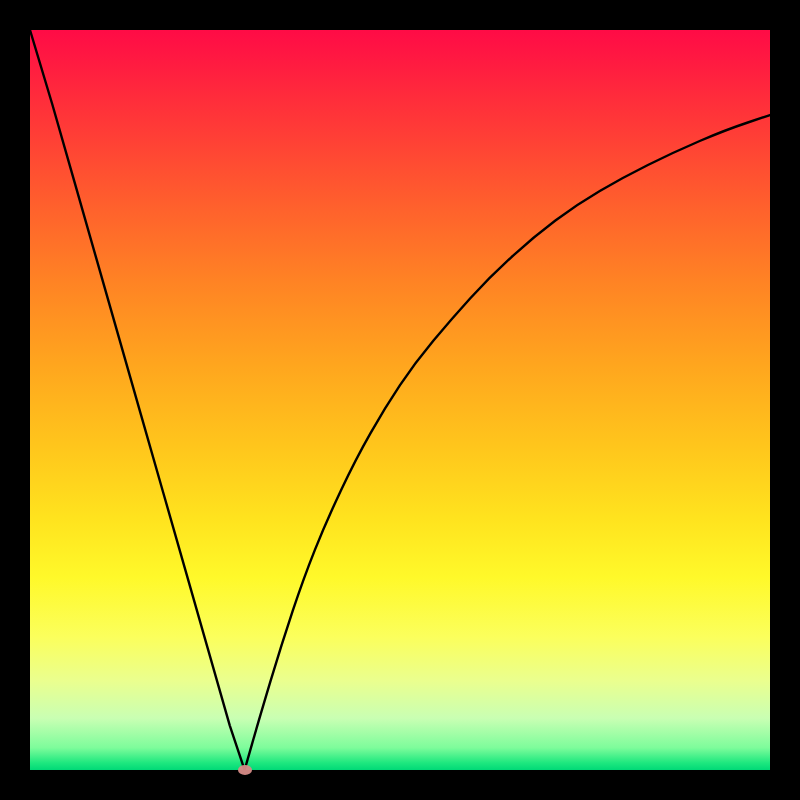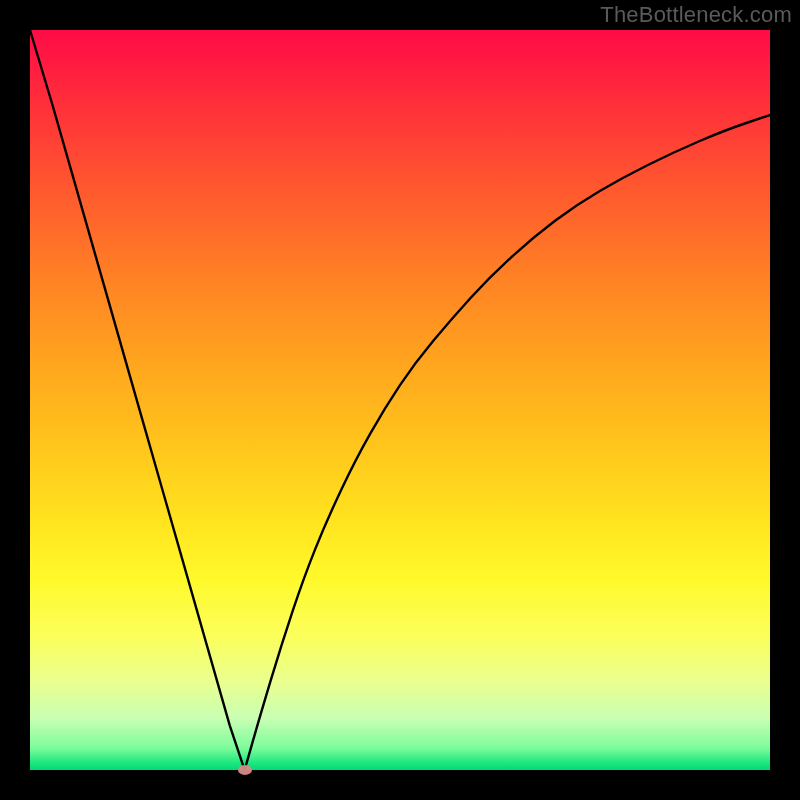--- a/index.html
+++ b/index.html
@@ -67,21 +67,20 @@
     border-radius: 50%;
     background: #d78b87;
     opacity: 0.95;
   }
 </style>
 </head>
 <body>
 
 <div class="frame">
 
-  <div class="watermark">TheBottleneck.com</div>
 
   <div class="plot-area">
     <svg class="curve" viewBox="0 0 740 740" preserveAspectRatio="none">
       <path fill="none" stroke="#000000" stroke-width="2.4" stroke-linecap="round" stroke-linejoin="round" d="M0.00 0.00 L22.20 74.00 L44.40 151.70 L66.60 229.40 L88.80 307.10 L111.00 384.80 L133.20 462.50 L155.40 540.20 L177.60 617.90 L199.80 695.60 L214.60 740.00 Q 214.60 740.00 222.00 714.10 Q 229.40 688.20 240.50 651.20 Q 251.60 614.20 262.70 580.90 Q 273.80 547.60 284.90 519.85 Q 296.00 492.10 310.80 460.65 Q 325.60 429.20 340.40 403.30 Q 355.20 377.40 370.00 355.20 Q 384.80 333.00 403.30 310.80 Q 421.80 288.60 440.30 268.25 Q 458.80 247.90 481.00 227.55 Q 503.20 207.20 525.40 190.55 Q 547.60 173.90 569.80 160.95 Q 592.00 148.00 617.90 135.05 Q 643.80 122.10 669.70 111.00 Q 695.60 99.90 717.80 92.50 L 740.00 85.10"></path>
     </svg>
     <div class="marker" style="left: 207.6px; top: 735px; background: rgb(215, 139, 135);"></div>
   </div>
 
 </div>
 

